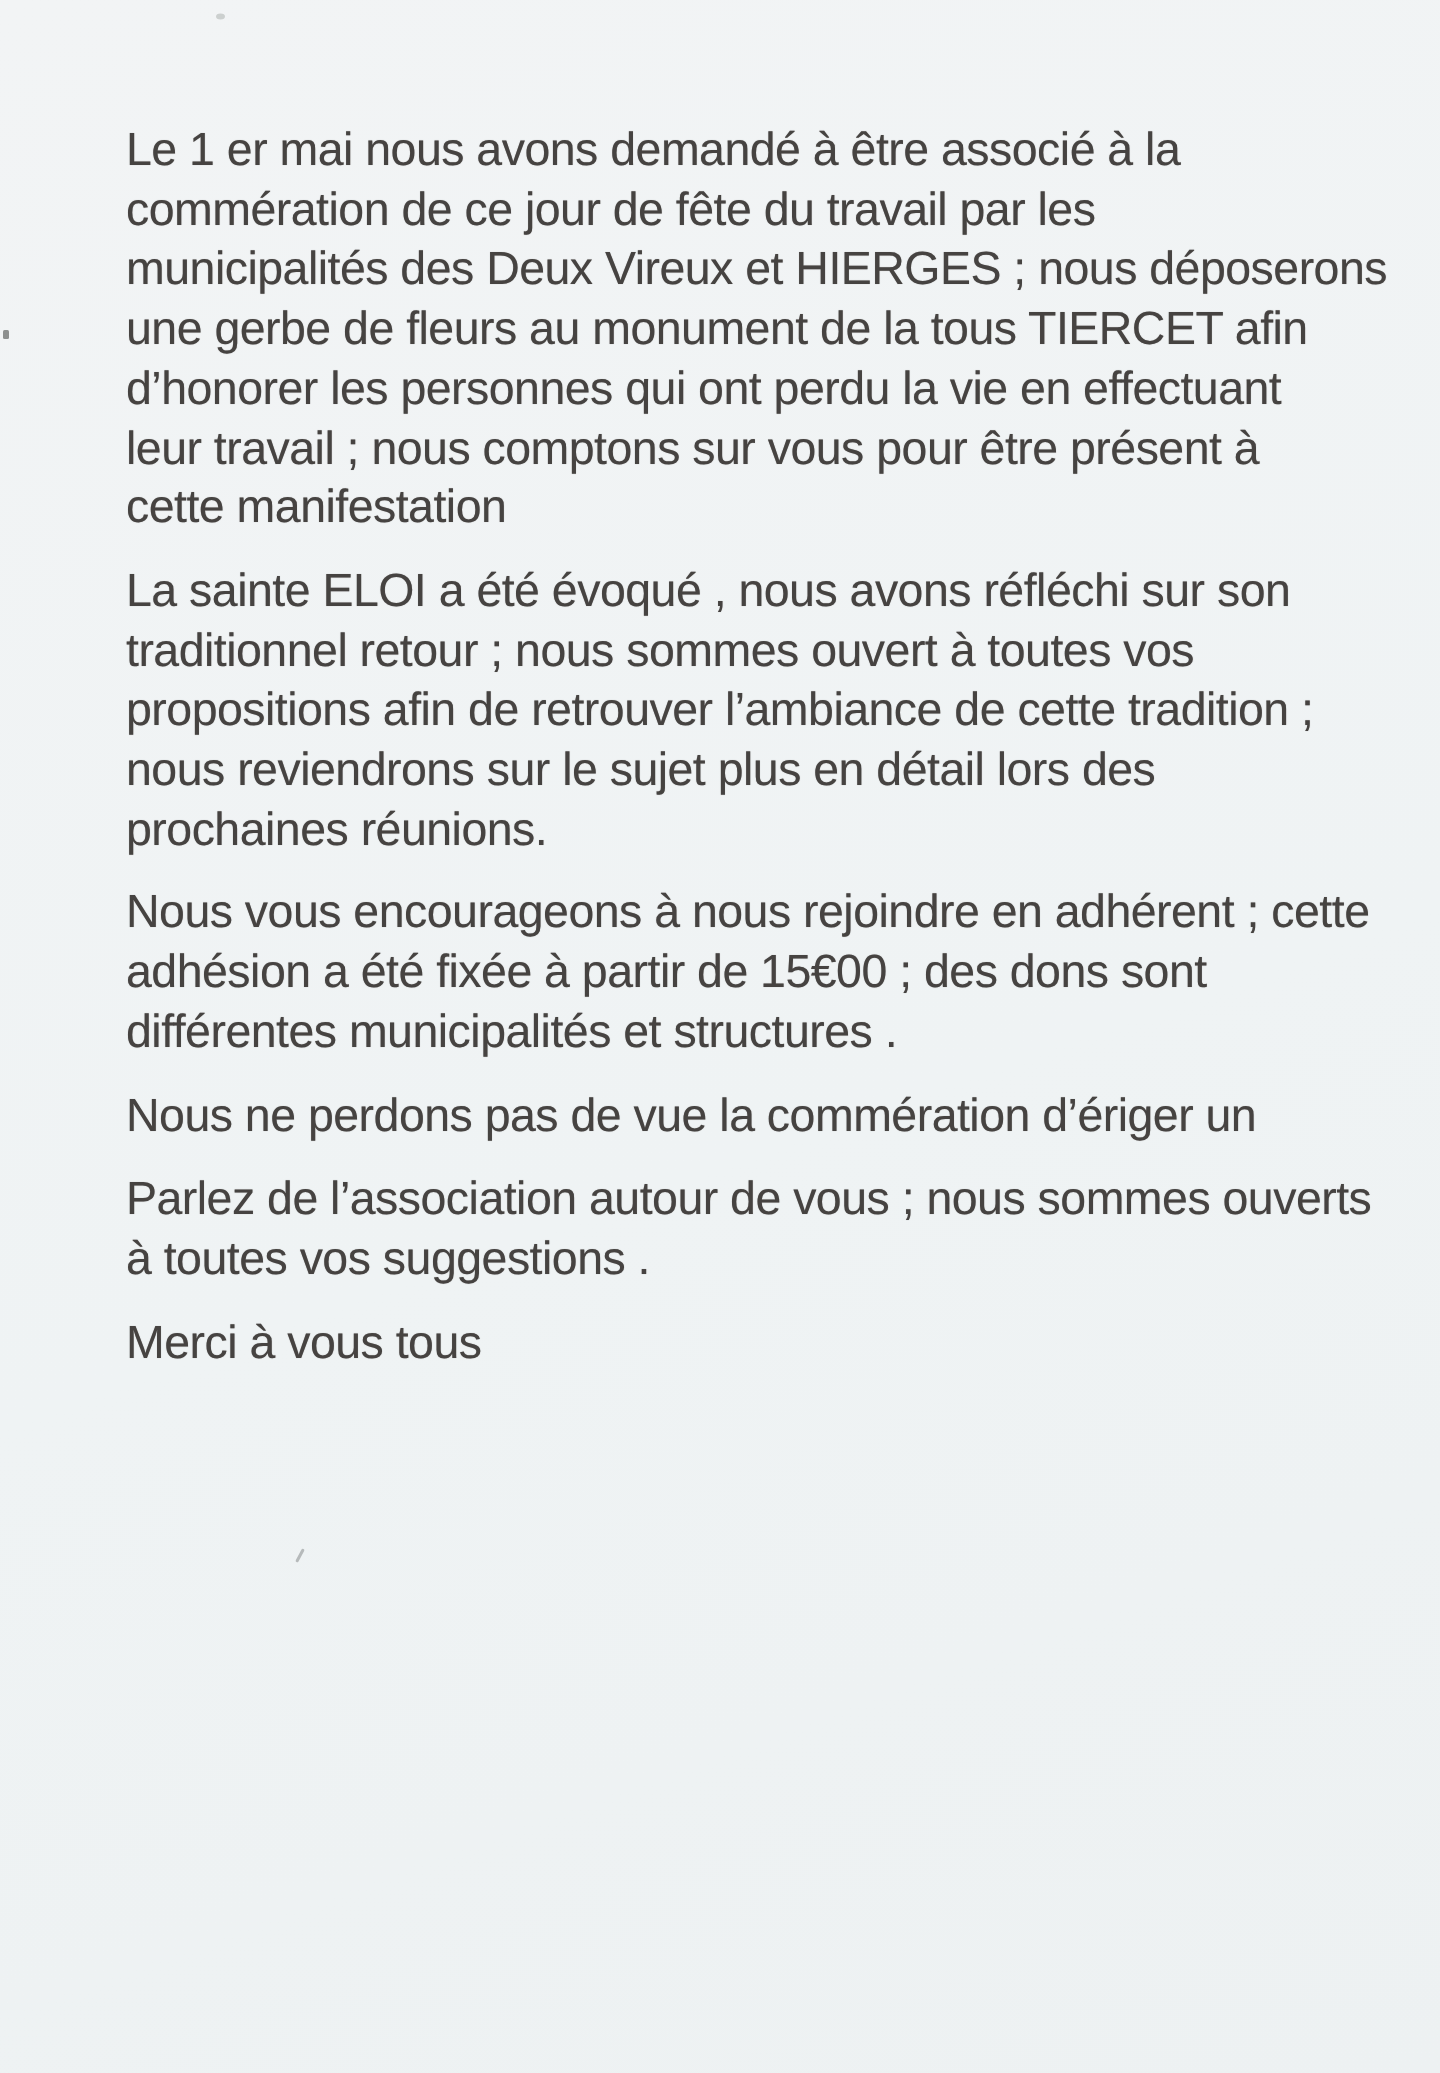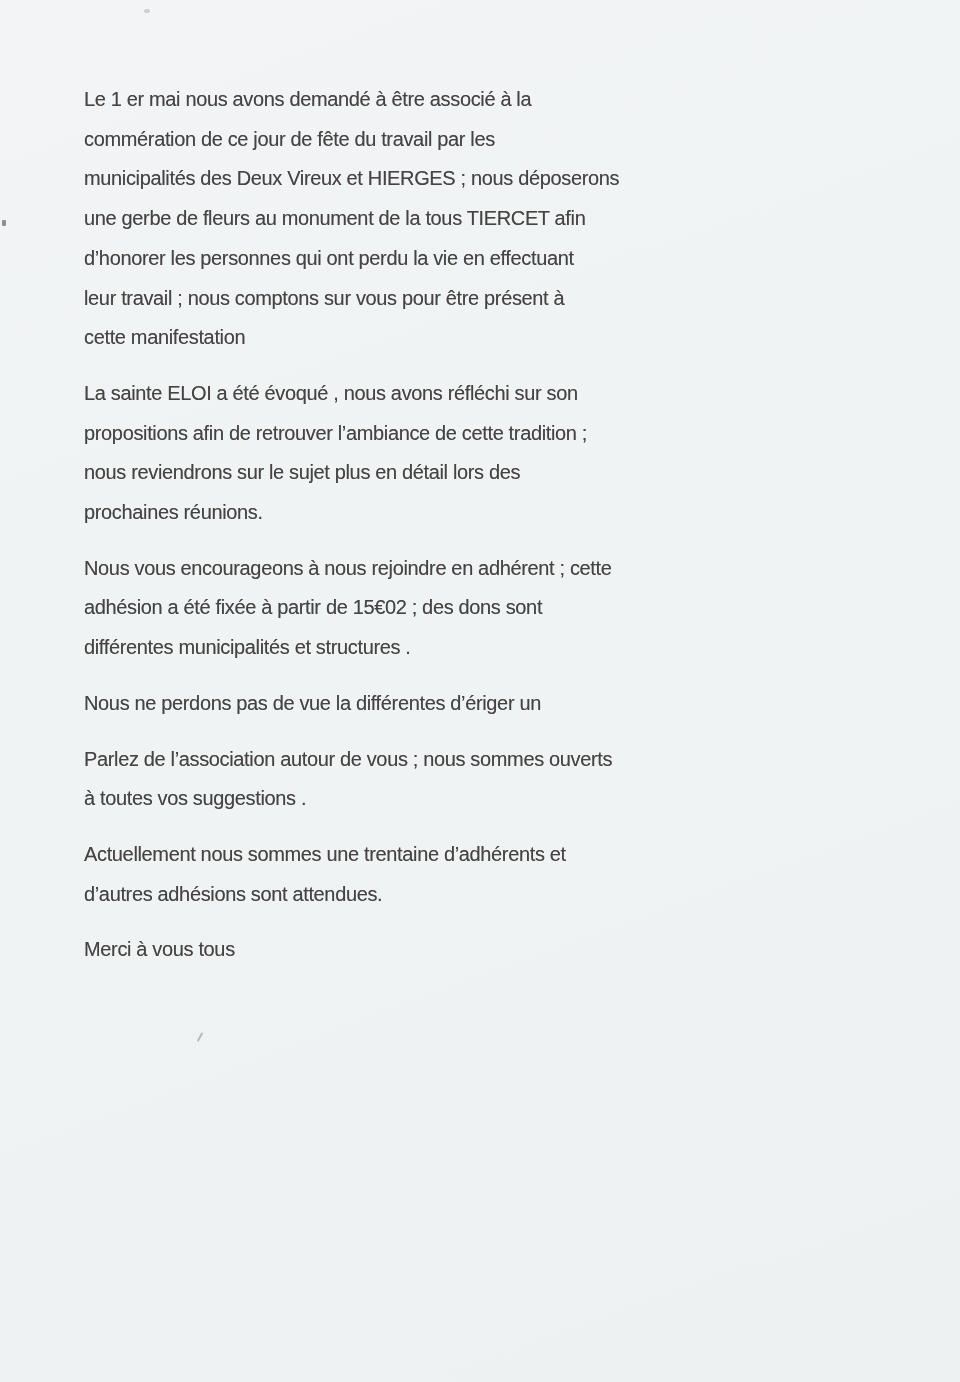--- a/index.html
+++ b/index.html
@@ -20,21 +20,21 @@
     left: 84px;
     top: 80px;
     right: 40px;
     color: #464341;
   }
   .para {
     margin: 0 0 16px 0;
     padding: 0;
   }
   .line {
-    font-size: 20px;
+    font-size: 31px;
     line-height: 39.7px;
     letter-spacing: -0.35px;
     white-space: pre;
     text-shadow: 0 0 0.6px rgba(70,67,65,0.45);
   }
   
   .speck {
     position: absolute;
   }
   .speck-top {
@@ -73,44 +73,41 @@
       <div class="line">commération de ce jour de fête du travail par les</div>
       <div class="line">municipalités des Deux Vireux et HIERGES ; nous déposerons</div>
       <div class="line">une gerbe de fleurs au monument de la tous TIERCET afin</div>
       <div class="line">d’honorer les personnes qui ont perdu la vie en effectuant</div>
       <div class="line">leur travail ; nous comptons sur vous pour être présent à</div>
       <div class="line">cette manifestation</div>
     </div>
 
     <div class="para">
       <div class="line">La sainte ELOI a été évoqué , nous avons réfléchi sur son</div>
+      <div class="line">traditionnel retour ; nous sommes ouvert à toutes vos</div>
       <div class="line">propositions afin de retrouver l’ambiance de cette tradition ;</div>
       <div class="line">nous reviendrons sur le sujet plus en détail lors des</div>
       <div class="line">prochaines réunions.</div>
     </div>
 
     <div class="para">
       <div class="line">Nous vous encourageons à nous rejoindre en adhérent ; cette</div>
-      <div class="line">adhésion a été fixée à partir de 15€02 ; des dons sont</div>
+      <div class="line">adhésion a été fixée à partir de 15€00 ; des dons sont</div>
       <div class="line">différentes municipalités et structures .</div>
     </div>
 
     <div class="para">
-      <div class="line">Nous ne perdons pas de vue la différentes d’ériger un</div>
+      <div class="line">Nous ne perdons pas de vue la commération d’ériger un</div>
     </div>
 
     <div class="para">
       <div class="line">Parlez de l’association autour de vous ; nous sommes ouverts</div>
       <div class="line">à toutes vos suggestions .</div>
     </div>
 
-    <div class="para">
-      <div class="line">Actuellement nous sommes une trentaine d’adhérents et</div>
-      <div class="line">d’autres adhésions sont attendues.</div>
-    </div>
 
     <div class="para">
       <div class="line">Merci à vous tous</div>
     </div>
 
 
   </div>
 </div>
 
 </body></html>

